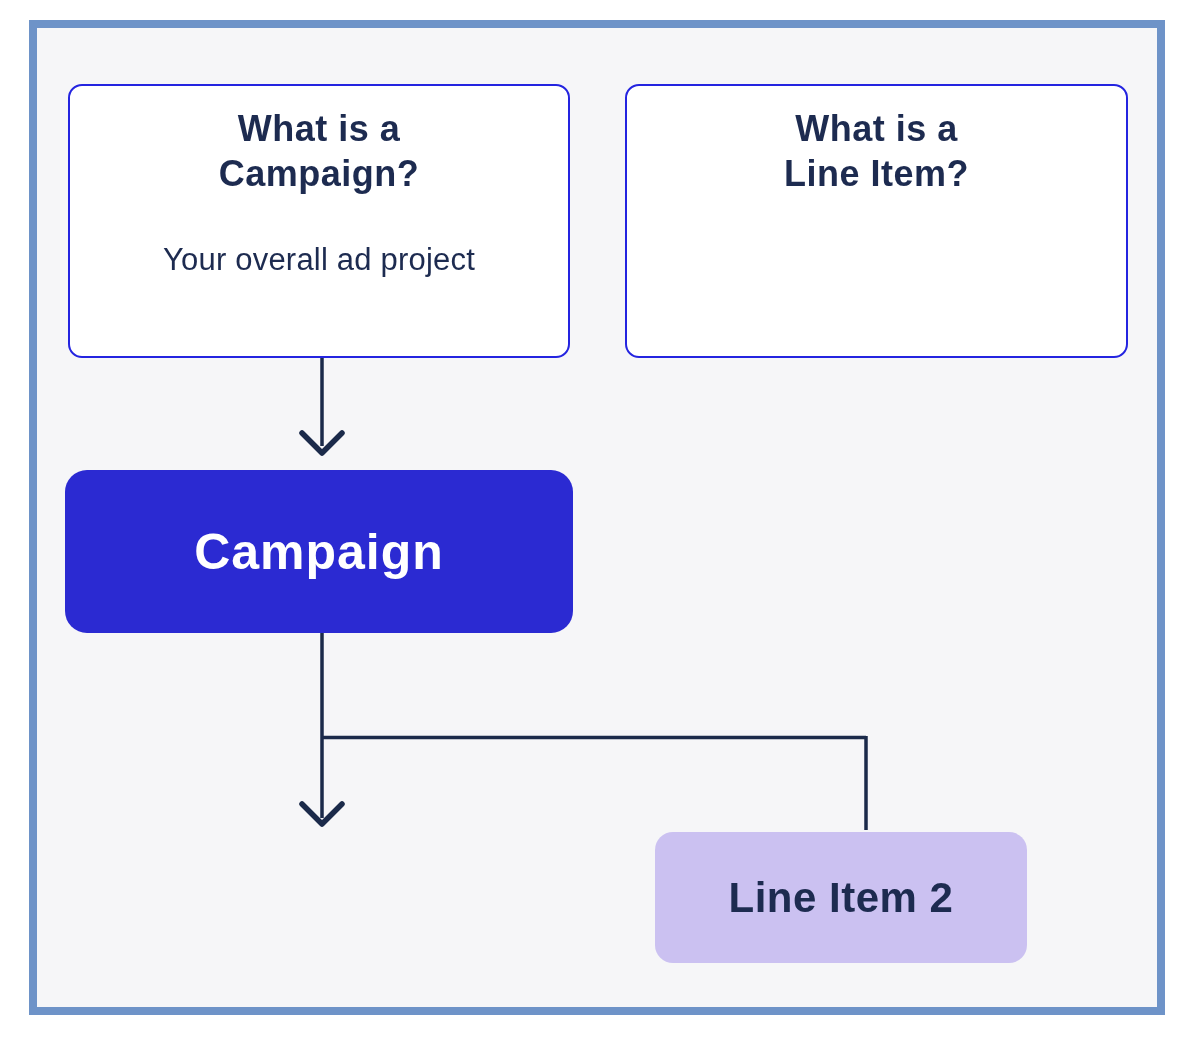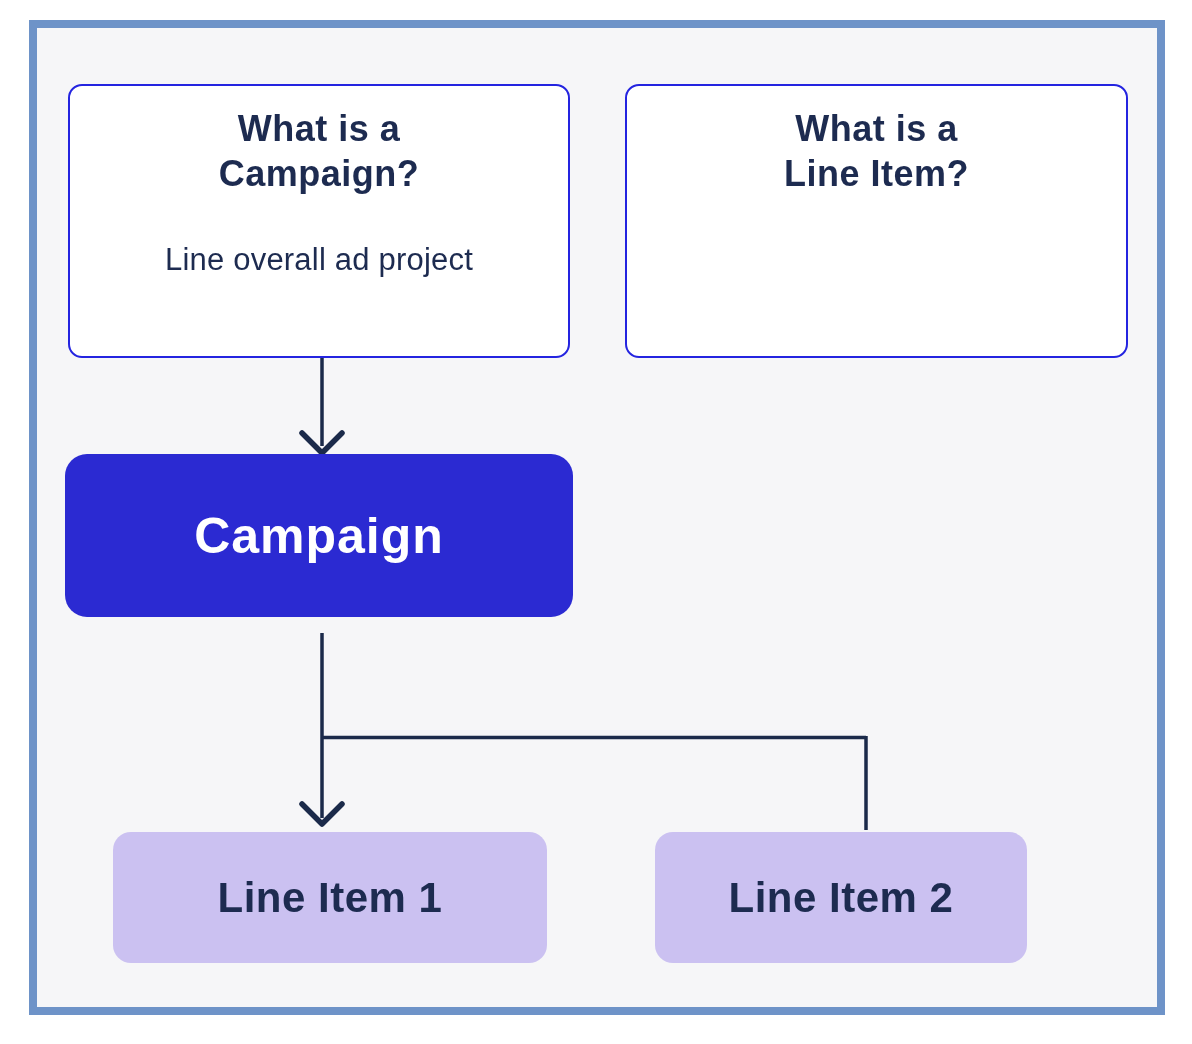--- a/index.html
+++ b/index.html
@@ -85,21 +85,21 @@
 
   .node {
     position: absolute;
     display: flex;
     align-items: center;
     justify-content: center;
     text-align: center;
   }
   .node.campaign {
     left: 65px;
-    top: 454px;
+    top: 470px;
     width: 508px;
     height: 163px;
     background: var(--campaign-fill);
     border-radius: 22px;
     color: #ffffff;
     font-size: 50px;
     font-weight: 700;
     letter-spacing: 1px;
   }
   .node.line-item {
@@ -126,33 +126,30 @@
   <svg class="connector-svg" viewBox="0 0 1192 1044">
     <path class="shaft" d="M322 357 V446"></path>
     <path class="chevron" d="M302 433 L322 453 L342 433"></path>
     <path class="shaft" d="M322 633 V736 M322 737.5 H866 M866 736 V830 M322 736 V818"></path>
     <path class="chevron" d="M302 804 L322 824 L342 804"></path>
   </svg>
 
   <div class="card left">
     <div class="card-title">What is a
 Campaign?</div>
-    <div class="card-desc">Line overall ad project</div>
+    <div class="card-desc">Your overall ad project</div>
   </div>
 
   <div class="card right">
     <div class="card-title">What is a
 Line Item?</div>
   </div>
 
   <div class="node campaign">
     <span>Campaign</span>
   </div>
 
-  <div class="node line-item li1">
-    <span>Line Item 1</span>
-  </div>
 
   <div class="node line-item li2">
     <span>Line Item 2</span>
   </div>
 
 </div>
 
 </body></html>

